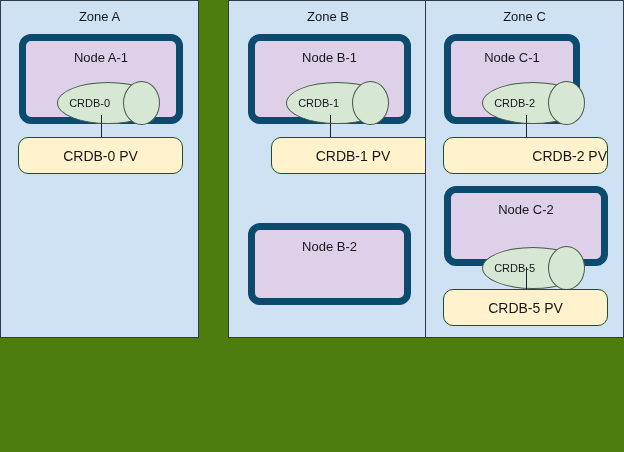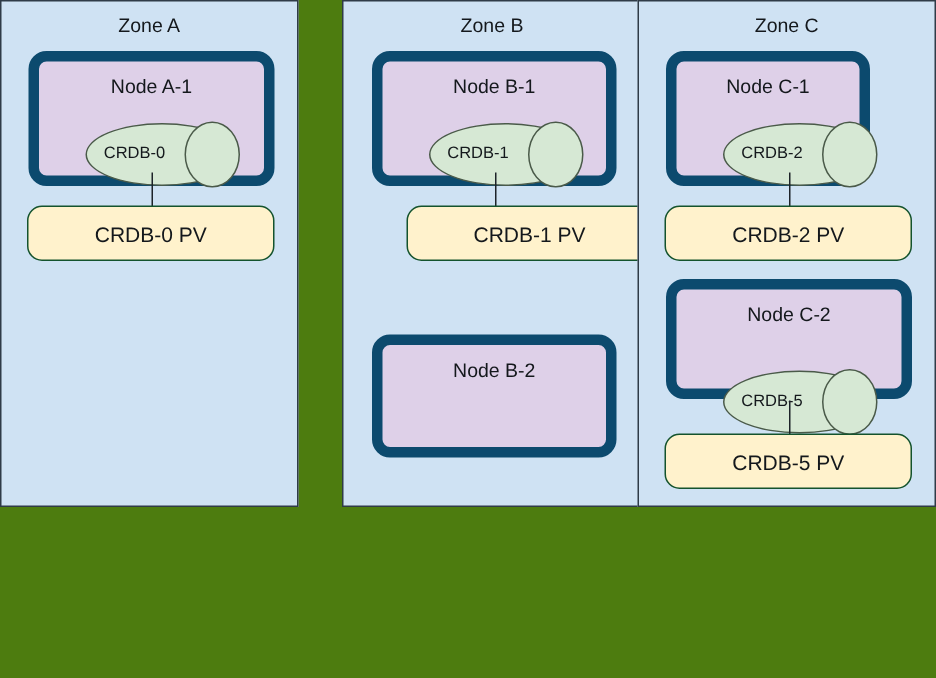--- a/index.html
+++ b/index.html
@@ -174,21 +174,21 @@
       <div class="node-title">Node C-1</div>
       <div class="db" style="left:31px; top:41px; width:102px; height:42px;">
         <div class="db-body"></div>
         <div class="db-cap"></div>
         <div class="db-label">CRDB-2</div>
       </div>
     </div>
 
     <div class="connector" style="left:100px; top:114px; height:24px;"></div>
 
-    <div class="pv" style="left:17px; top:136px; width:165px; height:37px;">
+    <div class="pv" style="left:17px; top:136px; width:165px; height:37px;justify-content:flex-end;">
       <span class="pv-label">CRDB-2 PV</span>
     </div>
 
     <div class="node" style="left:18px; top:185px; width:164px; height:80px;">
       <div class="node-title">Node C-2</div>
       <div class="db" style="left:31px; top:54px; width:102px; height:42px;">
         <div class="db-body"></div>
         <div class="db-cap"></div>
         <div class="db-label">CRDB-5</div>
       </div>

